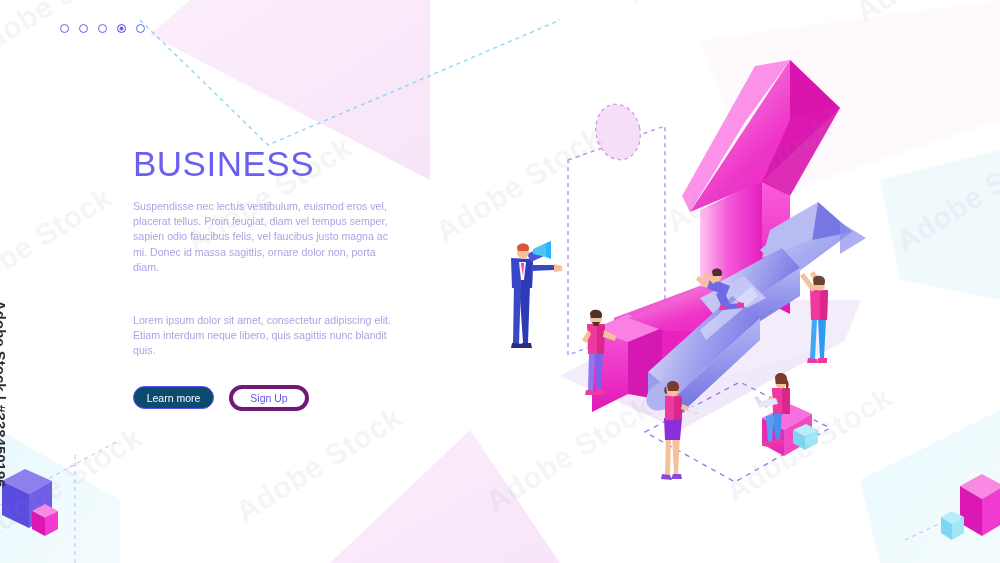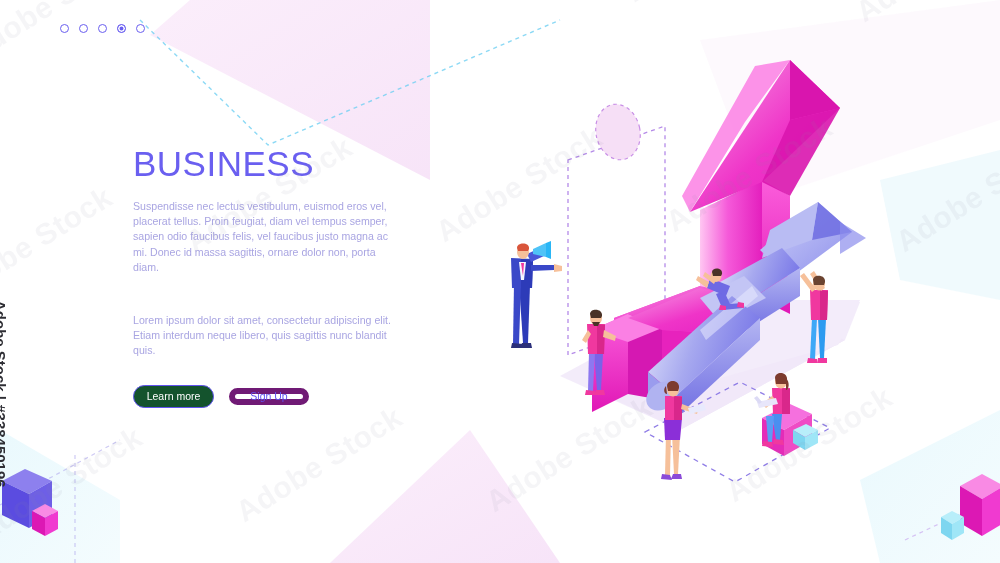--- a/index.html
+++ b/index.html
@@ -33,26 +33,26 @@
   .para.first{margin-top:37px;}
   .para.second{margin-top:16px;}
 
   .btn-row{margin-top:26px;display:flex;gap:15px;align-items:center;}
   .btn{
     font-size:10.5px;border-radius:20px;cursor:pointer;
     display:inline-flex;align-items:center;justify-content:center;
     box-sizing:border-box;
   }
   .btn-primary{
-    background:#14532d;color:#fff;border:1px solid #6153ef;
+    background:#0c4a6e;color:#fff;border:1px solid #6153ef;
     width:81px;height:23px;
   }
   .btn-outline{
-    background:#fff;color:#6153ef;border:6px solid #701a75;
-    width:80px;height:17px;
+    background:#fff;color:#6153ef;border:4px solid #701a75;
+    width:80px;height:26px;
   }
 
   
   .wm-layer{position:absolute;inset:0;pointer-events:none;overflow:hidden;}
   .wm{
     position:absolute;color:rgba(140,140,160,.085);
     font-size:30px;font-weight:700;white-space:nowrap;
     transform:rotate(-32deg);transform-origin:left top;
     font-family:"Liberation Sans", sans-serif;letter-spacing:.5px;
   }

